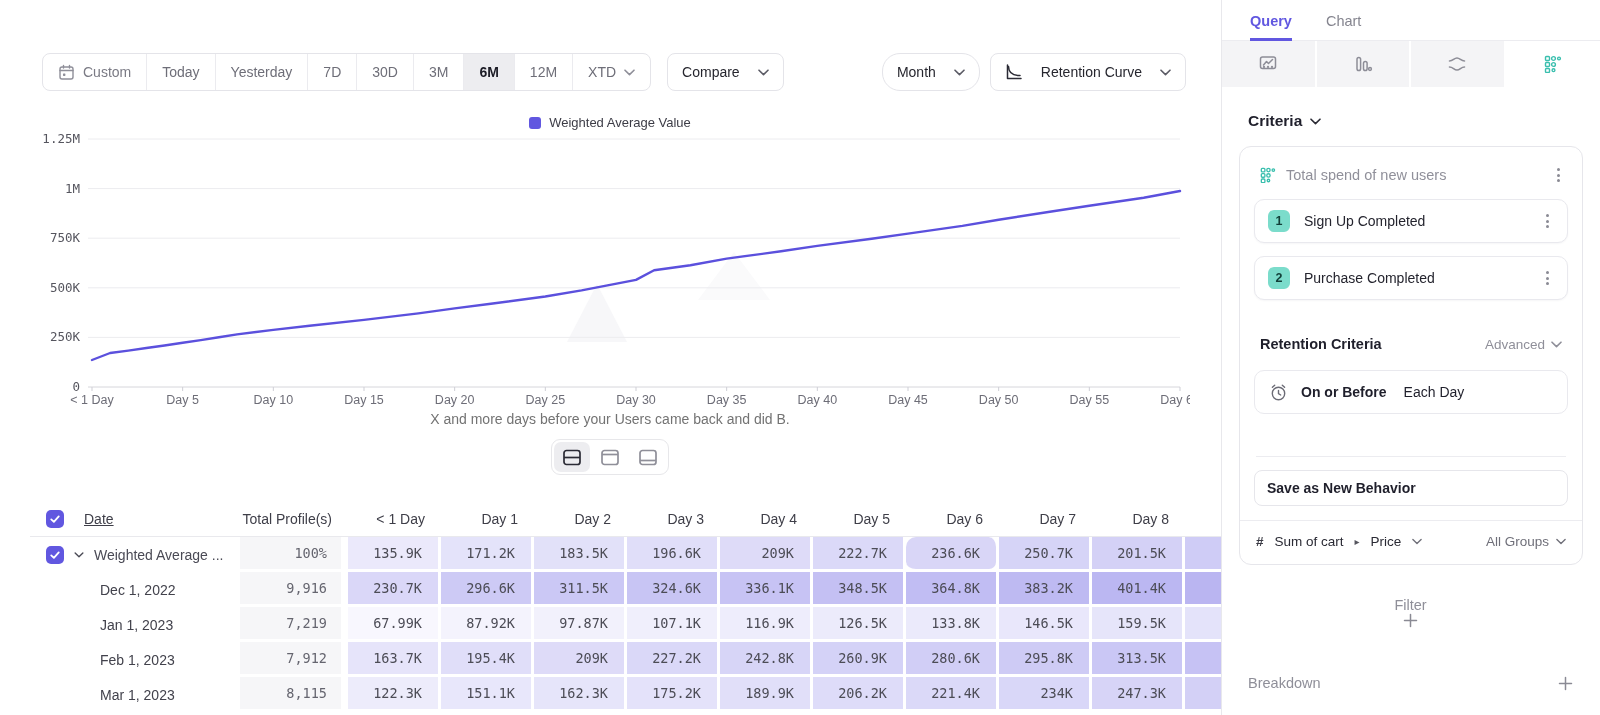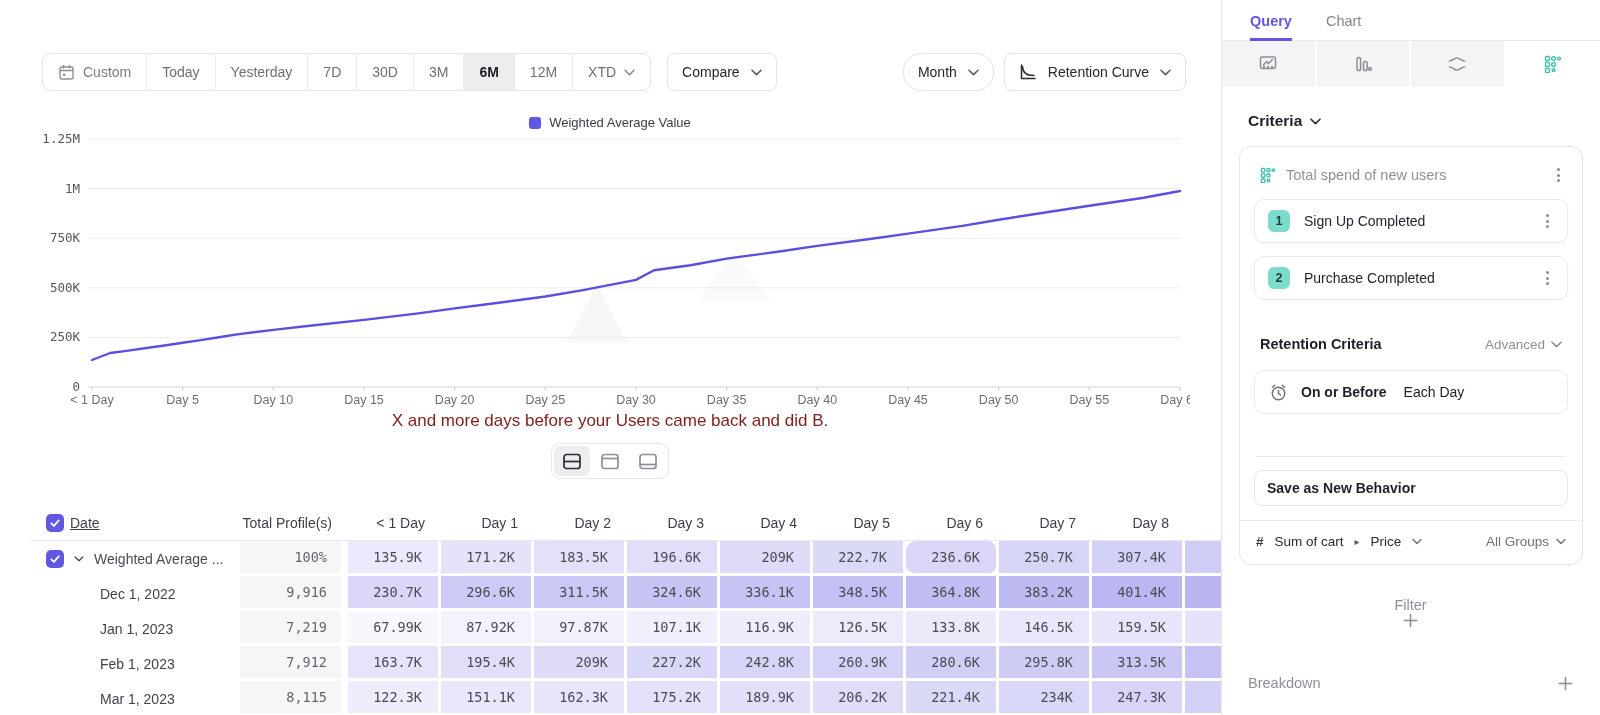--- a/index.html
+++ b/index.html
@@ -8,48 +8,48 @@
 
   .main { width:1225px; position:relative; }
   aside { width:414px; border-left:1px solid #e8e8ec; }
 
   
   .toolbar { display:flex; align-items:center; margin:53px 35px 0 42px; }
   .seg-group { display:flex; align-items:stretch; border:1px solid #e4e4e9; border-radius:8px; overflow:hidden; height:38px; background:#fff; }
   .seg-item { display:flex; align-items:center; gap:8px; padding:0 15px; font-size:14px; color:#6e6e78; border-left:1px solid #ebebef; cursor:pointer; white-space:nowrap; }
   .seg-item:first-child { border-left:none; color:#7a7a84; }
   .seg-item.selected { background:#ededf0; color:#1c1c26; font-weight:bold; }
-  .btn { display:flex; align-items:center; gap:11px; height:38px; padding:0 14px; border:1px solid #e4e4e9; border-radius:8px; background:#fff; font-size:14px; color:#26262e; cursor:pointer; font-family:inherit; }
+  .btn { display:flex; align-items:center; gap:18px; height:38px; padding:0 14px; border:1px solid #e4e4e9; border-radius:8px; background:#fff; font-size:14px; color:#26262e; cursor:pointer; font-family:inherit; }
   .compare { margin-left:16px; }
   .spacer { flex:1; }
   .month { margin-left:10px;border-radius:18px; }
   .curve-btn { margin-left:10px; }
   .chev { display:inline-block; }
 
   
   .legend { width:1160px; margin:24px 0 0 30px; display:flex; justify-content:center; align-items:center; gap:8px; }
   .legend-swatch { width:12px; height:12px; border-radius:3px; background:#6157e0; }
   .legend-label { font-size:13px; color:#3c3c46; }
   .chart-wrap { width:1160px; margin:2px 0 0 30px; }
-  .caption { width:1160px; margin-left:30px; text-align:center; font-size:17px; color:#7f1d1d; margin-top:-2px; }
+  .caption { width:1160px; margin-left:30px; text-align:center; font-size:14px; color:#737373; margin-top:-2px; }
 
   
   .toggles-row { width:1160px; margin-left:30px; display:flex; justify-content:center; margin-top:12px; }
   .toggle-group { display:inline-flex; gap:2px; border:1px solid #e7e7ea; border-radius:9px; padding:2px; background:#fff; }
   .toggle { width:36px; height:30px; display:flex; align-items:center; justify-content:center; border-radius:7px; color:#8f8f99; cursor:pointer; }
   .toggle.active { background:#ededf0; color:#2b2b35; }
 
   
   .table { margin:26px 0 0 30px; width:1191px; font-size:14px; }
   .t-row { display:grid; grid-template-columns:210px 108px repeat(9, 93px) 36px; }
   .t-head { height:36px; border-bottom:1px solid #e9e9ed; }
   .t-body-row { height:35px; }
   .hc { display:flex; align-items:center; color:#3e3e48; }
   .hc-num { justify-content:flex-end; padding-right:16px; }
-  .hc-date { padding-left:16px; gap:6px;text-decoration:underline; }
+  .hc-date { padding-left:16px; gap:20px;text-decoration:underline; }
   .cell { display:flex; align-items:center; }
   .c-date { padding-left:16px; gap:10px; color:#4a4a55; }
   .c-date.indent { padding-left:70px; color:#42424c; }
   .c-prof { background:#f6f6f8; justify-content:flex-end; padding-right:14px; font-family:"DejaVu Sans Mono", monospace; font-size:13.5px; color:#65656f; border-right:7px solid #fff; border-bottom:3px solid #fff; }
   .c-val { justify-content:flex-end; padding-right:16px; font-family:"DejaVu Sans Mono", monospace; font-size:13.5px; color:#4c4c56; border-right:3px solid #fff; border-bottom:3px solid #fff; }
   .c-part { border-bottom:3px solid #fff; }
   .checkbox { width:18px; height:18px; border-radius:5px; background:#6157e0; display:flex; align-items:center; justify-content:center; flex:none; cursor:pointer; }
 
   
   .tabbar { display:flex; gap:34px; padding:0 0 0 28px; height:41px; align-items:flex-end; border-bottom:1px solid #ececf0; }
@@ -266,21 +266,21 @@
         </div>
         <div class="cell c-prof">100%</div>
         <div class="cell c-val" style="background: rgba(97, 87, 224, 0.13);">135.9K</div>
         <div class="cell c-val" style="background: rgba(97, 87, 224, 0.17);">171.2K</div>
         <div class="cell c-val" style="background: rgba(97, 87, 224, 0.18);">183.5K</div>
         <div class="cell c-val" style="background: rgba(97, 87, 224, 0.196);">196.6K</div>
         <div class="cell c-val" style="background: rgba(97, 87, 224, 0.21);">209K</div>
         <div class="cell c-val" style="background: rgba(97, 87, 224, 0.227);">222.7K</div>
         <div class="cell c-val" style="background: rgba(97, 87, 224, 0.243); border-radius: 10px;">236.6K</div>
         <div class="cell c-val" style="background: rgba(97, 87, 224, 0.26);">250.7K</div>
-        <div class="cell c-val" style="background: rgba(97, 87, 224, 0.275);">307.4K</div>
+        <div class="cell c-val" style="background: rgba(97, 87, 224, 0.275);">201.5K</div>
         <div class="cell c-part" style="background: rgba(97, 87, 224, 0.3);"></div>
       </div>
       <div class="t-row t-body-row">
         <div class="cell c-date indent">
           <span>Dec 1, 2022</span>
         </div>
         <div class="cell c-prof">9,916</div>
         <div class="cell c-val" style="background: rgba(97, 87, 224, 0.235);">230.7K</div>
         <div class="cell c-val" style="background: rgba(97, 87, 224, 0.314); text-align: right;">296.6K</div>
         <div class="cell c-val" style="background: rgba(97, 87, 224, 0.33);">311.5K</div>

